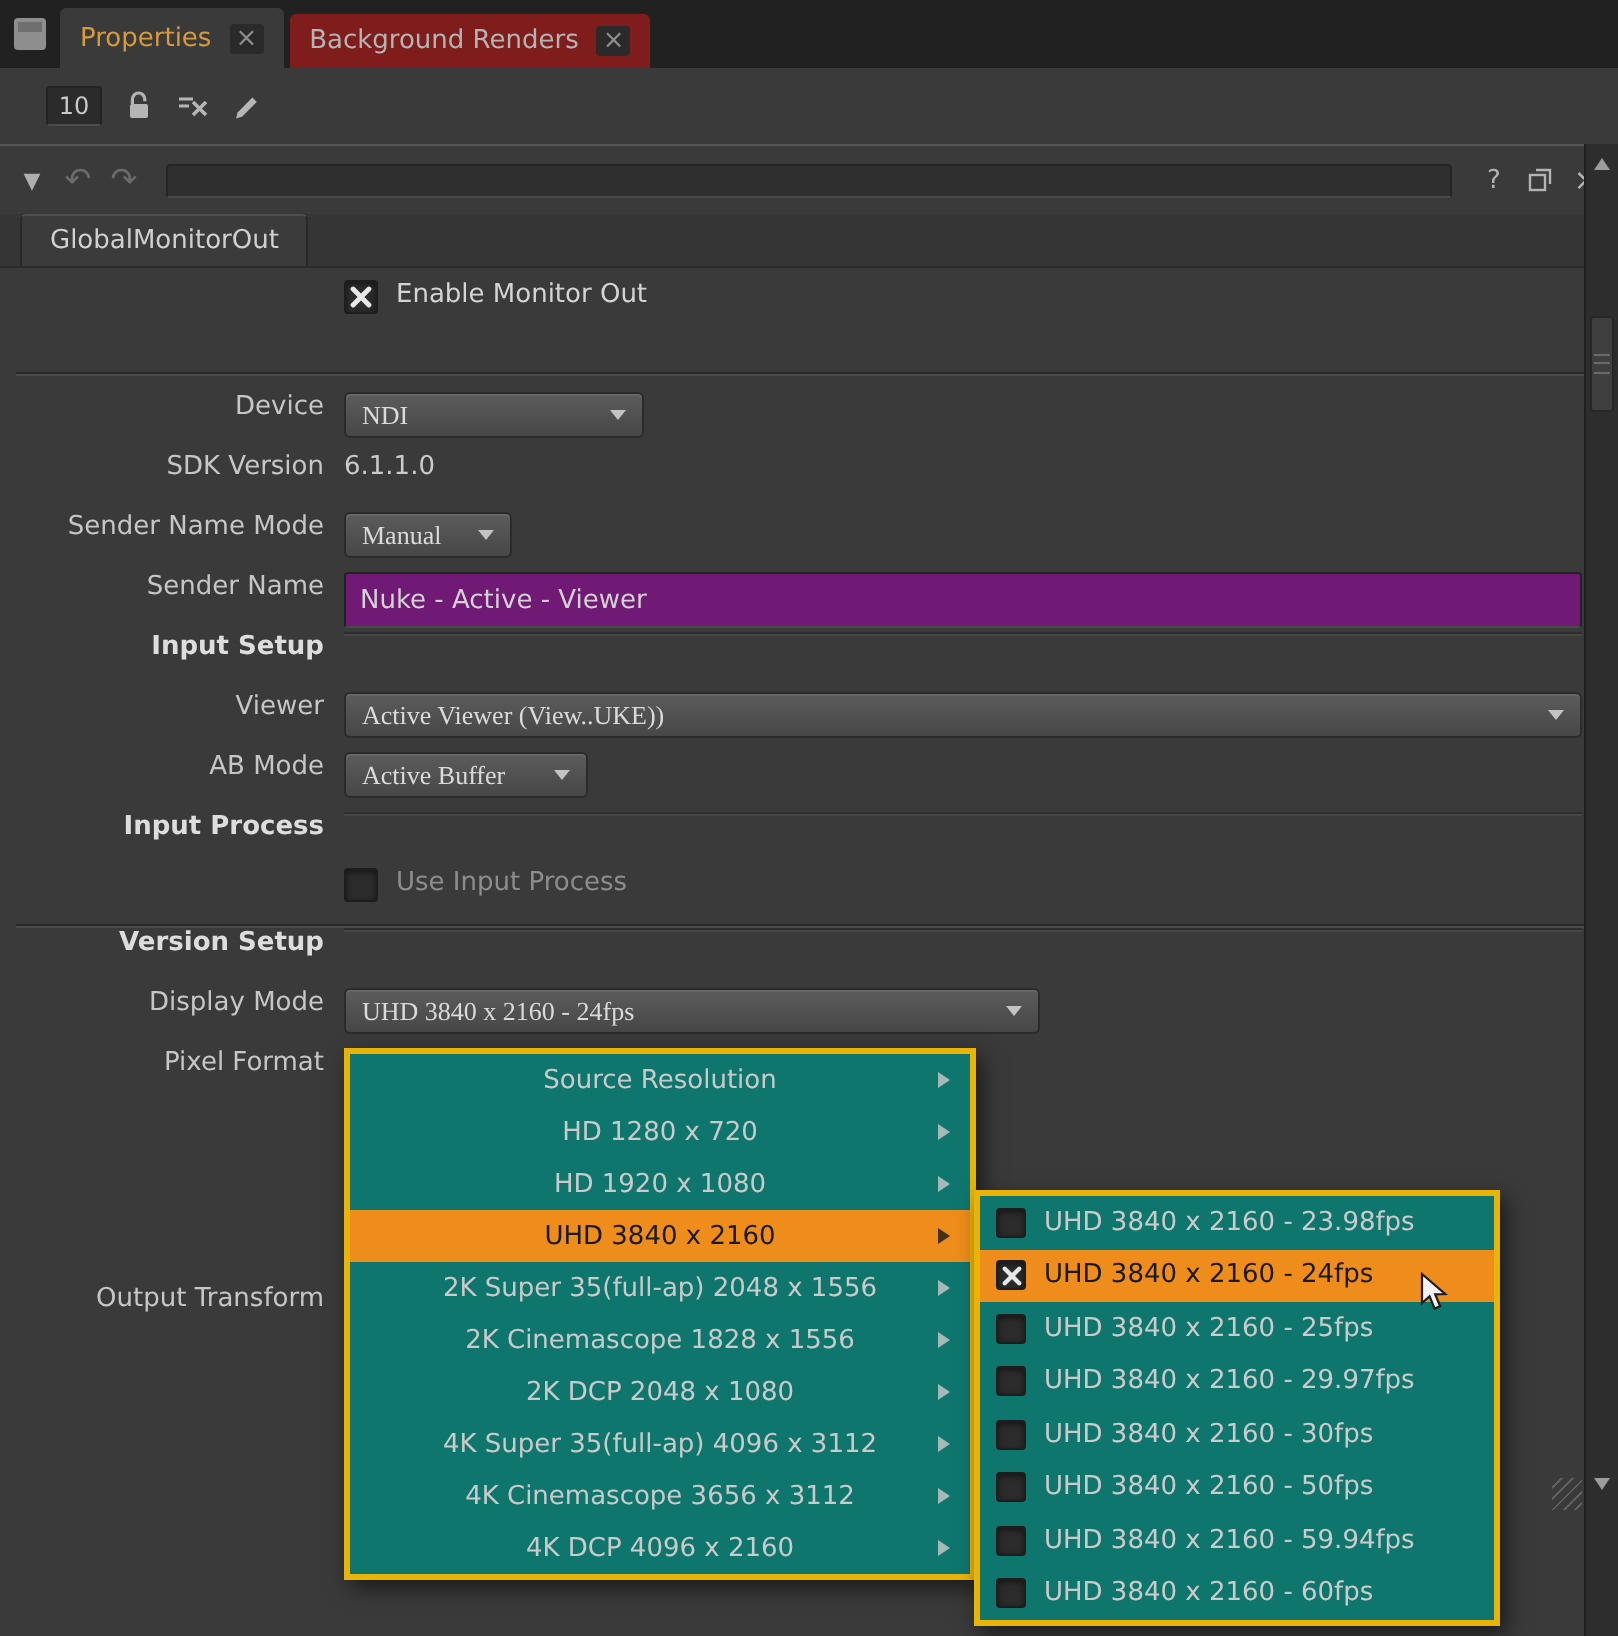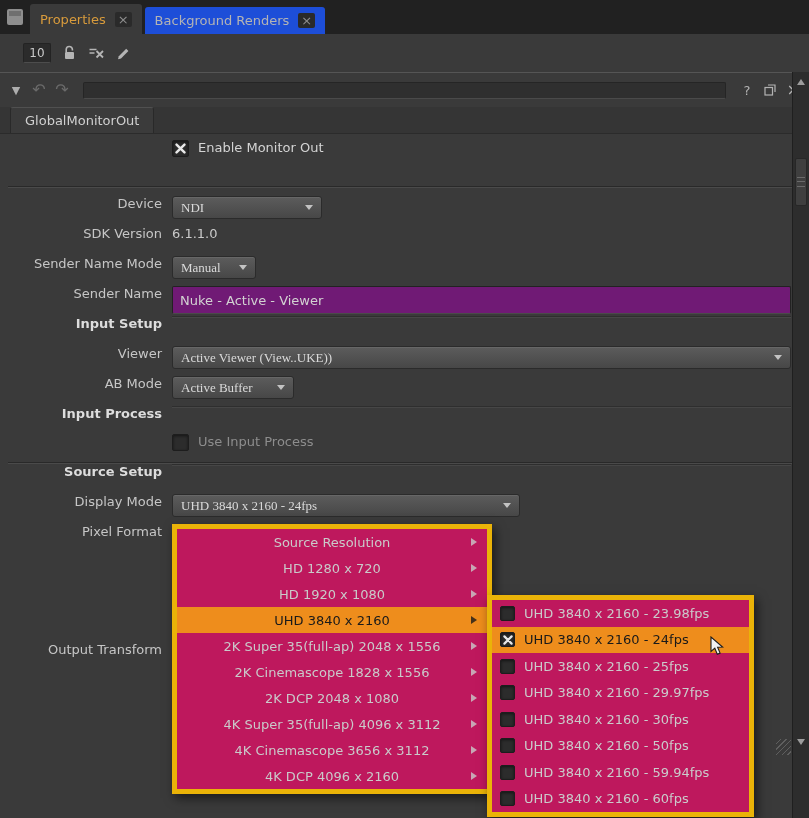--- a/index.html
+++ b/index.html
@@ -1,21 +1,21 @@
 <!DOCTYPE html>
 <html style="--accent: #EE8D1C; --accent-text: #1A1A1A; --tab-active-text: #D89B3C;"><head>
 <meta charset="utf-8">
 <style>
   html,body{margin:0;padding:0;width:809px;height:818px;overflow:hidden;background:#3a3a3a;}
   .app{position:relative;width:809px;height:818px;font-family:"DejaVu Sans","Liberation Sans",sans-serif;font-size:13px;color:#c6c6c6;background:#3a3a3a;}
 
   
   .tabbar{height:34px;background:#212121;display:flex;align-items:flex-end;}
   .pane-btn{width:30px;height:34px;display:flex;align-items:center;justify-content:center;}
-  .tab{height:27px;padding:0 10px;display:flex;align-items:center;gap:9px;border-radius:3px 3px 0 0;margin-right:3px;background:#1d4ed8;color:#b4b4b4;}
+  .tab{height:27px;padding:0 10px;display:flex;align-items:center;gap:9px;border-radius:3px 3px 0 0;margin-right:3px;background:#7f1d1d;color:#b4b4b4;}
   .tab.active{background:#3a3a3a;height:30px;}
   .tab.active .tab-label{color:var(--tab-active-text,#d89b3c);}
   .tab-close{color:#8e8e8e;font-size:13px;line-height:1;padding:1px 3px;background:#2a2a2a;border-radius:2px;}
 
   
   .toolbar{height:38px;background:#3a3a3a;display:flex;align-items:center;gap:11px;padding-left:23px;}
   .count-box{width:26px;height:18px;background:#2b2b2b;border:1px solid #232323;border-bottom-color:#4d4d4d;border-radius:2px;color:#c9c9c9;font-size:12px;display:flex;align-items:center;justify-content:center;}
   .tool-icon{display:flex;align-items:center;}
 
   
@@ -49,21 +49,21 @@
   .dd-arrow{width:0;height:0;border-top:5px solid #c3c3c3;border-left:4px solid transparent;border-right:4px solid transparent;margin-left:auto;flex:none;}
   .dd-flex{flex:1;}
   .text-field{flex:1;height:20px;background:#701a75;border:1px solid #222;border-bottom-color:#4a4a4a;border-radius:2px;color:#d2d2d2;display:flex;align-items:center;padding:3px 7px;}
   .checkbox{width:15px;height:15px;flex:none;background:#2c2c2c;border:1px solid #1d1d1d;border-radius:2px;box-shadow:inset 0 1px 3px rgba(0,0,0,.55);display:flex;align-items:center;justify-content:center;}
   .checkbox svg{display:none;}
   .checkbox.checked svg{display:block;}
   .chk-label{margin-left:9px;color:#d4d4d4;}
   .chk-label.dim{color:#8d8d8d;}
 
   
-  .menu,.submenu{position:absolute;background:#be185d;border:5px solid #eab308;box-shadow:3px 4px 10px rgba(0,0,0,.55);z-index:5;text-align:center;}
+  .menu,.submenu{position:absolute;background:#0f766e;border:3px solid #eab308;box-shadow:3px 4px 10px rgba(0,0,0,.55);z-index:5;text-align:center;}
   .menu{left:172px;top:524px;width:310px;}
   .menu-item{position:relative;height:26px;display:flex;align-items:center;justify-content:center;color:#cacaca;}
   .menu-item .mi-arrow{position:absolute;right:10px;width:0;height:0;border-left:6px solid currentColor;border-top:4.5px solid transparent;border-bottom:4.5px solid transparent;opacity:.8;}
   .menu-item.hl{background:var(--accent,#ee8d1c);color:var(--accent-text,#1a1a1a);}
   .submenu{left:487px;top:595px;width:257px;}
   .submenu-item{height:26.5px;display:flex;align-items:center;gap:9px;padding:0 8px;color:#cbcbcb;}
   .submenu-item .checkbox{width:13px;height:13px;}
   .submenu-item.hl{background:var(--accent,#ee8d1c);color:var(--accent-text,#1a1a1a);}
 
   
@@ -214,21 +214,21 @@
       <div class="row-label"></div>
       <span class="checkbox">
         
       </span>
       <span class="chk-label dim">Use Input Process</span>
     </div>
 
     <div class="divider"></div>
 
     <div class="row section">
-      <div class="row-label">Source Setup</div>
+      <div class="row-label">Version Setup</div>
       <div class="section-line"></div>
     </div>
 
     <div class="row">
       <div class="row-label">Display Mode</div>
       <div class="dropdown" style="width:330px;">
         <span>UHD 3840 x 2160 - 24fps</span>
         <span class="dd-arrow"></span>
       </div>
     </div>

